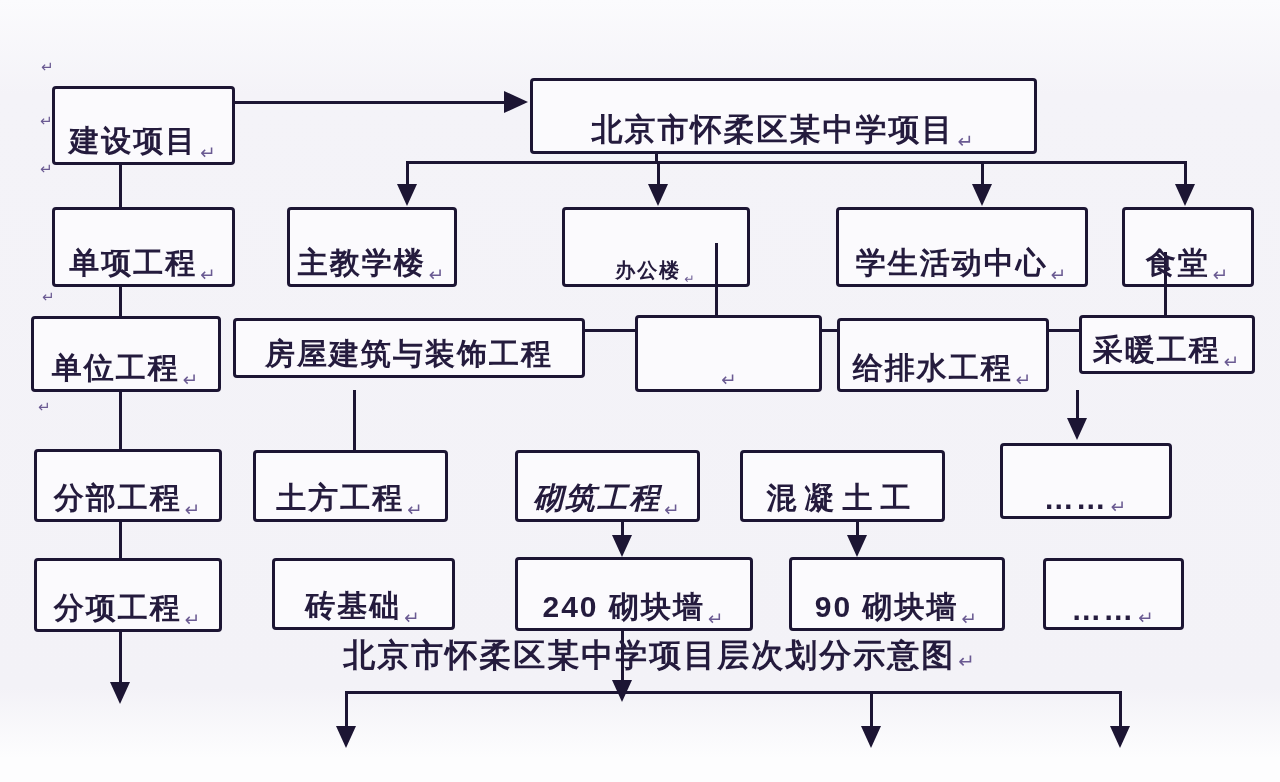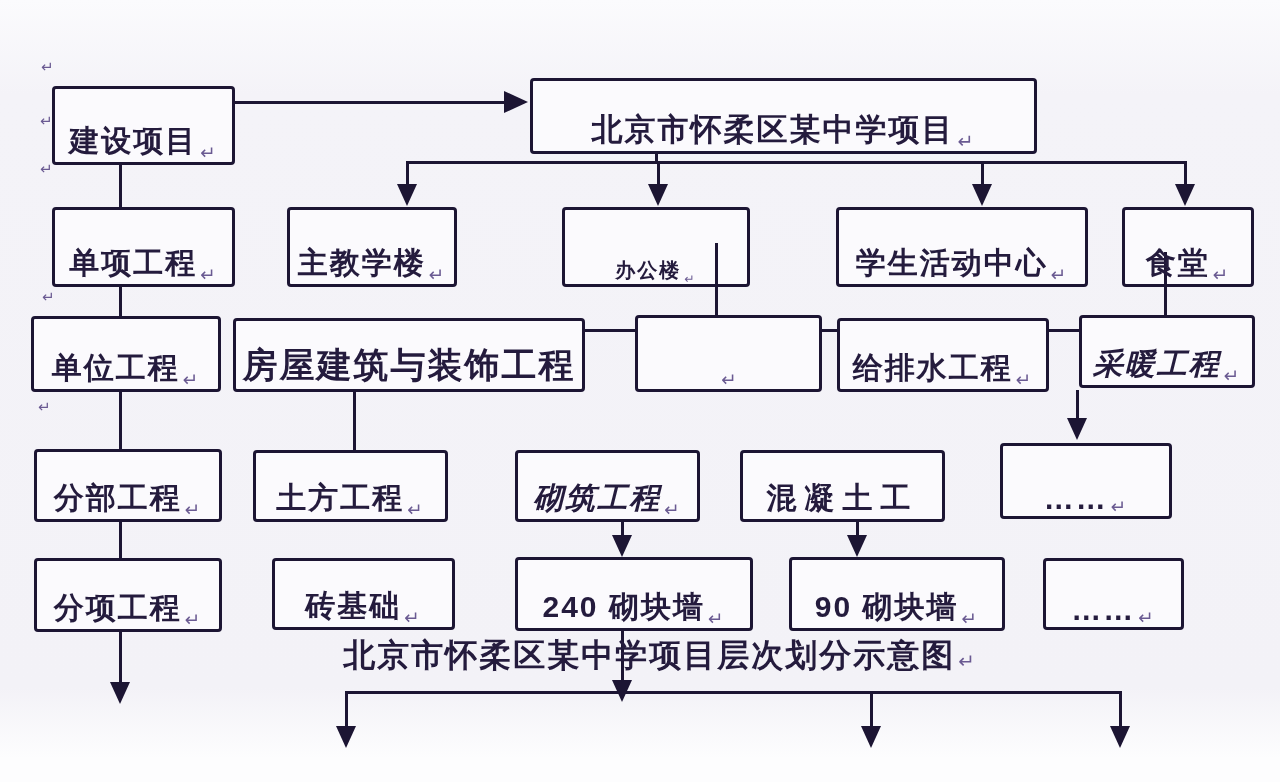--- a/index.html
+++ b/index.html
@@ -87,31 +87,31 @@
   <div class="arr-down" style="left:972px;top:184px;"></div>
   <div class="line" style="left:1184px;top:161px;width:3px;height:26px;"></div>
   <div class="arr-down" style="left:1175px;top:184px;"></div>
 
   <div class="line" style="left:119px;top:163px;width:3px;height:45px;"></div>
 
   <div class="box" style="left:31px;top:316px;width:190px;height:76px;font-size:30px;">
     <span class="lbl">单位工程</span>
       <span class="ret">↵</span>
   </div>
-  <div class="box" style="left:233px;top:318px;width:352px;height:74px;font-size:35px;">
+  <div class="box" style="left:233px;top:318px;width:352px;height:60px;font-size:30px;">
     <span class="lbl">房屋建筑与装饰工程</span>
   </div>
   <div class="box" style="left:635px;top:315px;width:187px;height:77px;font-size:30px;">
       <span class="ret">↵</span>
   </div>
   <div class="box" style="left:837px;top:318px;width:212px;height:74px;font-size:30px;">
     <span class="lbl">给排水工程</span>
       <span class="ret">↵</span>
   </div>
-  <div class="box" style="left:1079px;top:315px;width:176px;height:73px;font-size:30px;font-style:italic;">
+  <div class="box" style="left:1079px;top:315px;width:176px;height:59px;font-size:30px;">
     <span class="lbl">采暖工程</span>
       <span class="ret">↵</span>
   </div>
 
   <div class="line" style="left:119px;top:285px;width:3px;height:33px;"></div>
   <div class="line" style="left:715px;top:243px;width:3px;height:75px;"></div>
   <div class="line" style="left:1164px;top:252px;width:3px;height:66px;"></div>
 
   <div class="line" style="left:585px;top:329px;width:50px;height:3px;"></div>
   <div class="line" style="left:822px;top:329px;width:15px;height:3px;"></div>

